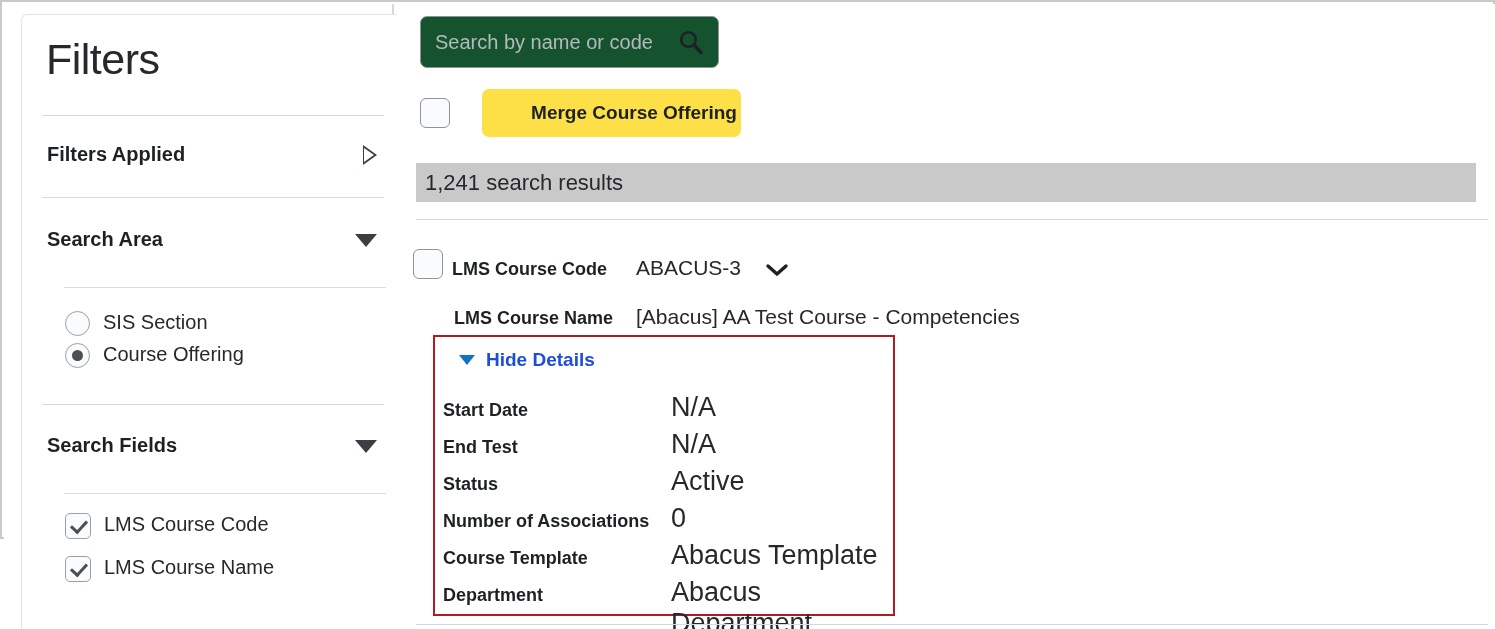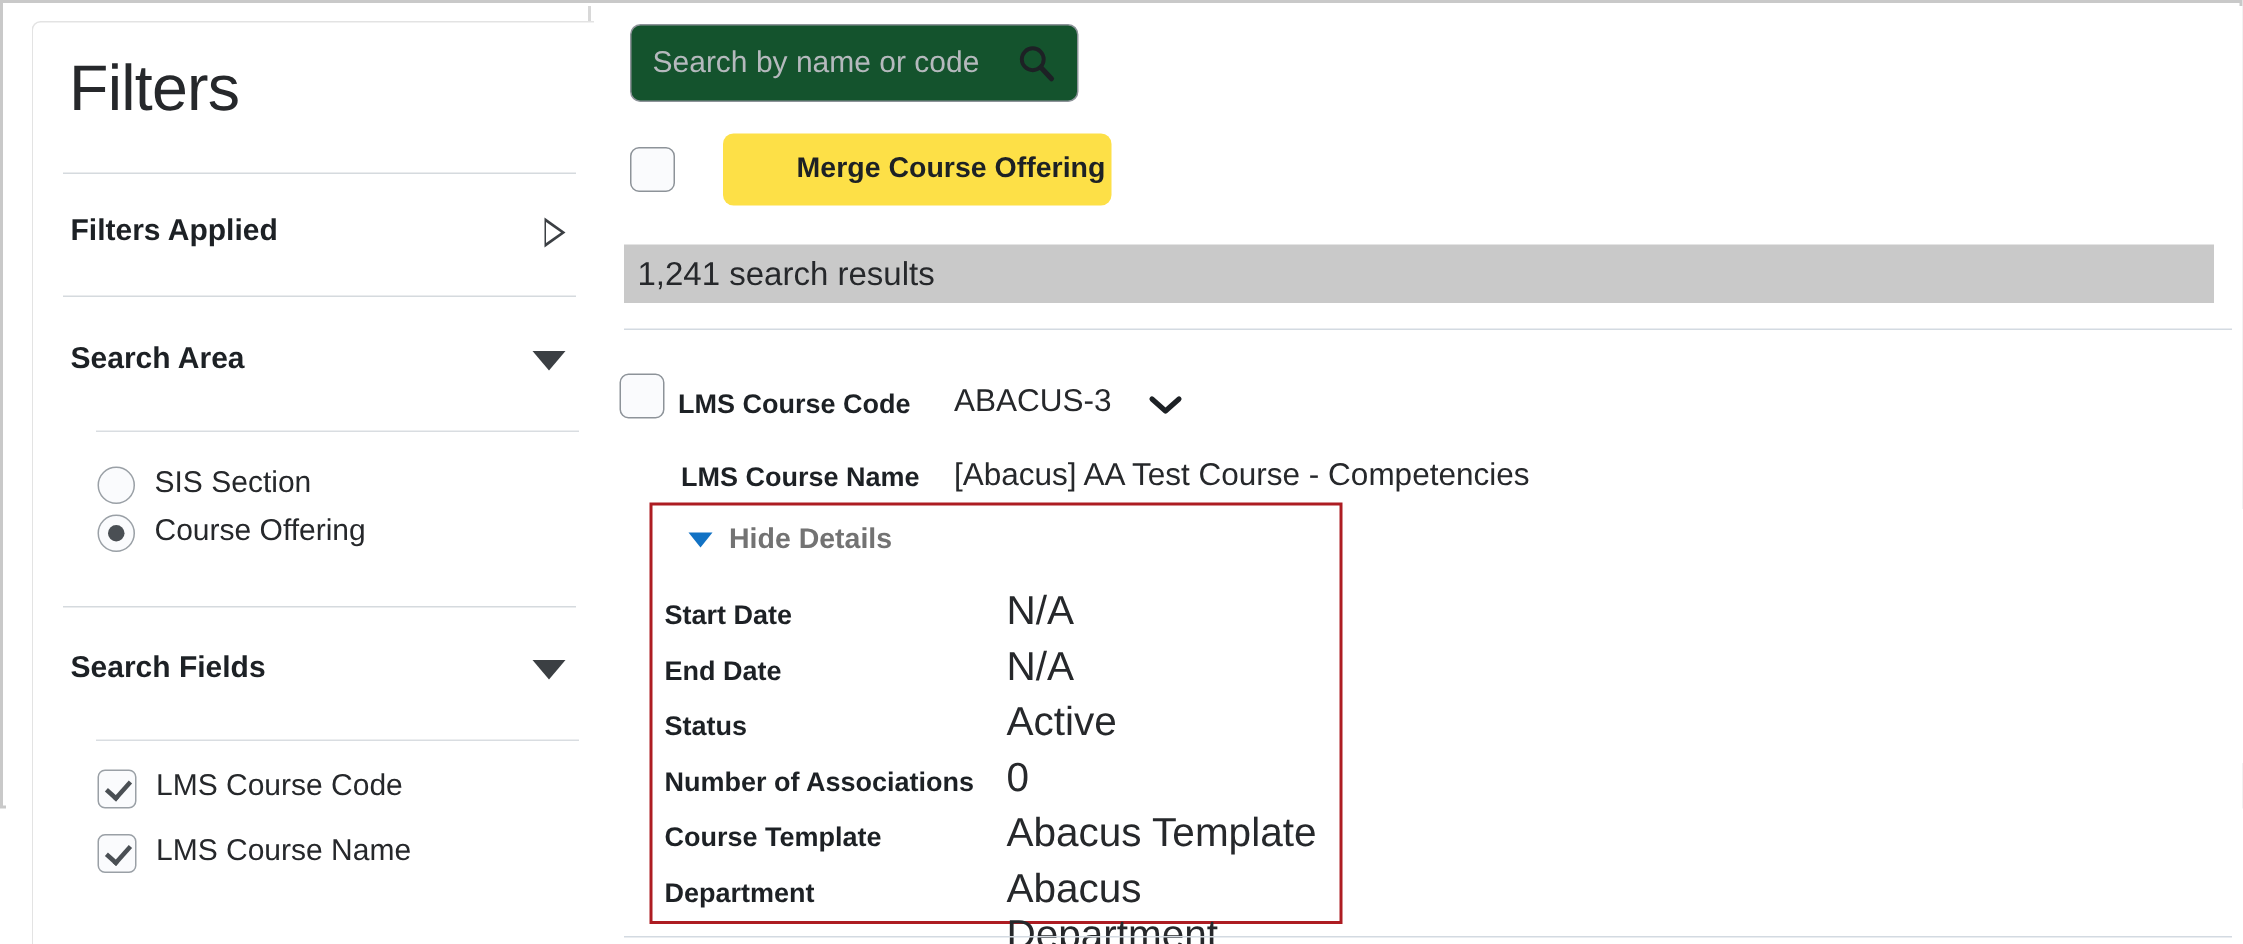--- a/index.html
+++ b/index.html
@@ -198,21 +198,21 @@
     display: flex; align-items: center; gap: 11px;
     cursor: pointer;
   }
   .hd-tri {
     width: 0; height: 0;
     border-top: 10px solid #1272c4;
     border-left: 8px solid transparent;
     border-right: 8px solid transparent;
   }
   .hd-text {
-    font-size: 19px; font-weight: bold; color: #737373;
+    font-size: 19px; font-weight: bold; color: #1d4ed8;
   }
 
   .detail-rows { position: absolute; left: 8px; top: 55px; width: 100%; }
   .detail-row {
     display: flex; align-items: baseline;
     height: 37px;
   }
   .dr-label {
     width: 228px; flex: none;
     font-size: 18px; font-weight: bold; color: #1d2125;
@@ -311,21 +311,21 @@
         <span class="hd-tri"></span>
         <span class="hd-text">Hide Details</span>
       </div>
 
       <div class="detail-rows">
         <div class="detail-row">
           <span class="dr-label">Start Date</span>
           <span class="dr-value">N/A</span>
         </div>
         <div class="detail-row">
-          <span class="dr-label">End Date</span>
+          <span class="dr-label">End Test</span>
           <span class="dr-value">N/A</span>
         </div>
         <div class="detail-row">
           <span class="dr-label">Status</span>
           <span class="dr-value">Active</span>
         </div>
         <div class="detail-row">
           <span class="dr-label">Number of Associations</span>
           <span class="dr-value">0</span>
         </div>

